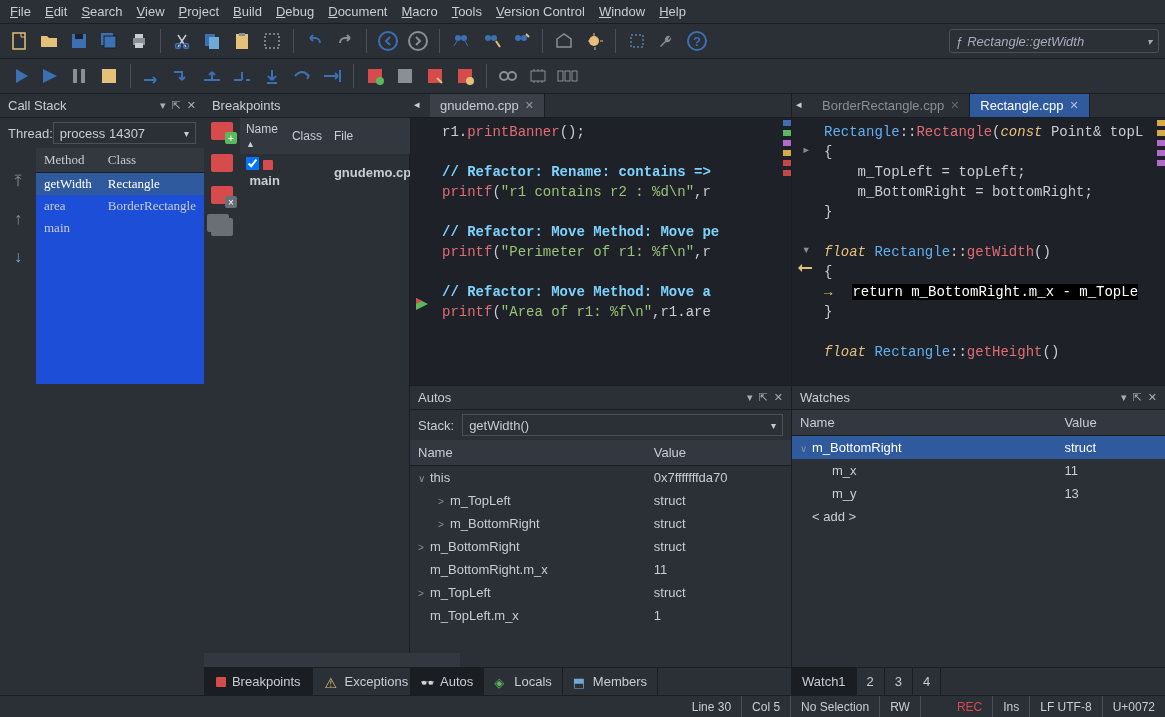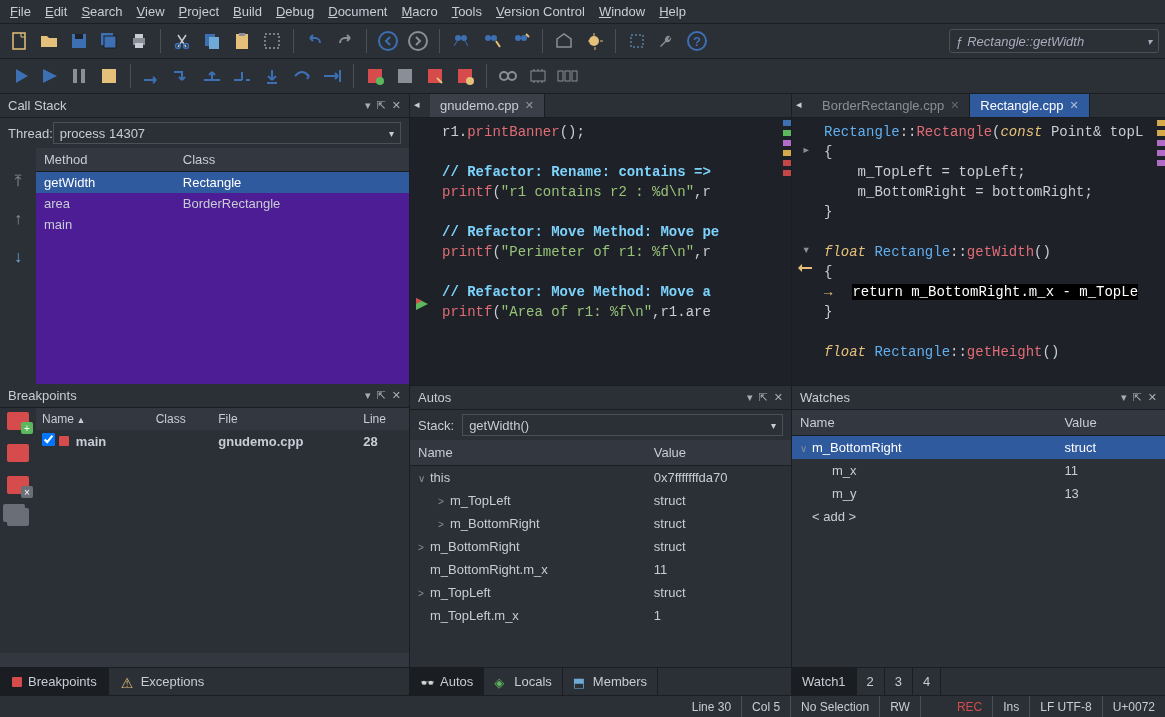--- a/index.html
+++ b/index.html
@@ -10,36 +10,36 @@
 .menubar .mi u { text-decoration: underline; }
 
 .toolbar { display: flex; align-items: center; gap: 4px; padding: 4px 6px; background: #2b2f36; border-bottom: 1px solid #1a1d22; }
 .tbtn { width: 26px; height: 26px; display: inline-flex; align-items: center; justify-content: center; border-radius: 3px; cursor: pointer; }
 .sep { width: 1px; height: 24px; background: #4a4f58; margin: 0 4px; }
 .tcombo { flex: 0 0 210px; height: 24px; background: #2b2f36; border: 1px solid #4a4f58; border-radius: 3px; display: flex; align-items: center; padding: 0 6px; color: #aab; font-style: italic; margin-left: auto; }
 .tcombo .arrow { margin-left: auto; font-size: 10px; }
 
 .main { flex: 1; display: flex; overflow: hidden; }
 
-.left-col { width: 410px; display: flex; flex-direction: column; border-right: 1px solid #1a1d22; }
+.left-col { width: 410px; display: flex; flex-direction: row; border-right: 1px solid #1a1d22; }
 .center-col { width: 382px; display: flex; flex-direction: column; border-right: 1px solid #1a1d22; }
 .right-col { flex: 1; display: flex; flex-direction: column; }
 
 .panel-title { height: 24px; display: flex; align-items: center; padding: 0 8px; background: #2b2f36; border-bottom: 1px solid #1a1d22; font-size: 13px; }
 .panel-title .spacer { flex: 1; }
 .ptico { font-size: 11px; margin-left: 6px; cursor: pointer; opacity: 0.8; }
 
 .callstack { display: flex; flex-direction: column; height: 290px; }
 .thread-row { display: flex; align-items: center; padding: 4px 8px; }
 .thread-row .combo { flex: 1; background: #2b2f36; border: 1px solid #4a4f58; height: 22px; display: flex; align-items: center; padding: 0 6px; }
 .thread-row .combo .arrow { margin-left: auto; font-size: 10px; }
 .cs-body { flex: 1; display: flex; overflow: hidden; }
 .cs-gutter { width: 36px; background: #2b2f36; display: flex; flex-direction: column; align-items: center; padding-top: 24px; gap: 20px; }
 .cs-gutter .gico { font-size: 16px; color: #6fa9d6; }
-.cs-table { flex: 1; background: #4c1d95; overflow: hidden; }
+.cs-table { flex: 1; background: #1d4ed8; overflow: hidden; font-family: Liberation Serif, serif; }
 .tbl { width: 100%; border-collapse: collapse; font-size: 13px; }
 .tbl th { text-align: left; padding: 4px 8px; background: #323740; border-bottom: 1px solid #1a1d22; font-weight: normal; color: #c8ccd4; }
 .tbl td { padding: 3px 8px; }
 .tbl tr.sel td { background: #2f5a9e; color: #fff; }
 
 .breakpoints { flex: 1; display: flex; flex-direction: column; }
 .bp-body { flex: 1; display: flex; overflow: hidden; }
 .bp-gutter { width: 36px; background: #2b2f36; display: flex; flex-direction: column; align-items: center; padding-top: 4px; gap: 14px; }
 .bp-gutter .bico { width: 22px; height: 18px; background: #d64c4c; border-radius: 2px; position: relative; }
 .bp-gutter .bico.plus::after { content: '+'; position: absolute; right: -4px; bottom: -4px; background: #5cb85c; color: #fff; font-size: 10px; width: 12px; height: 12px; border-radius: 2px; display: flex; align-items: center; justify-content: center; }

